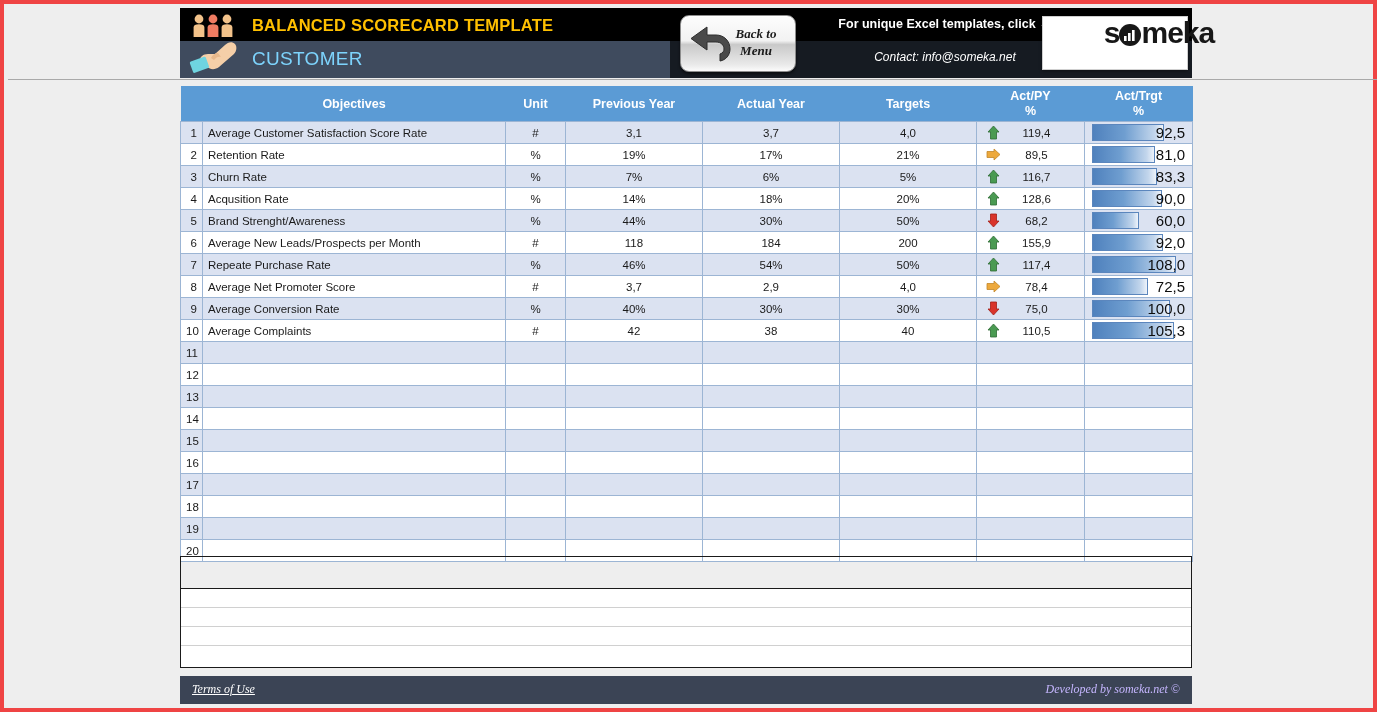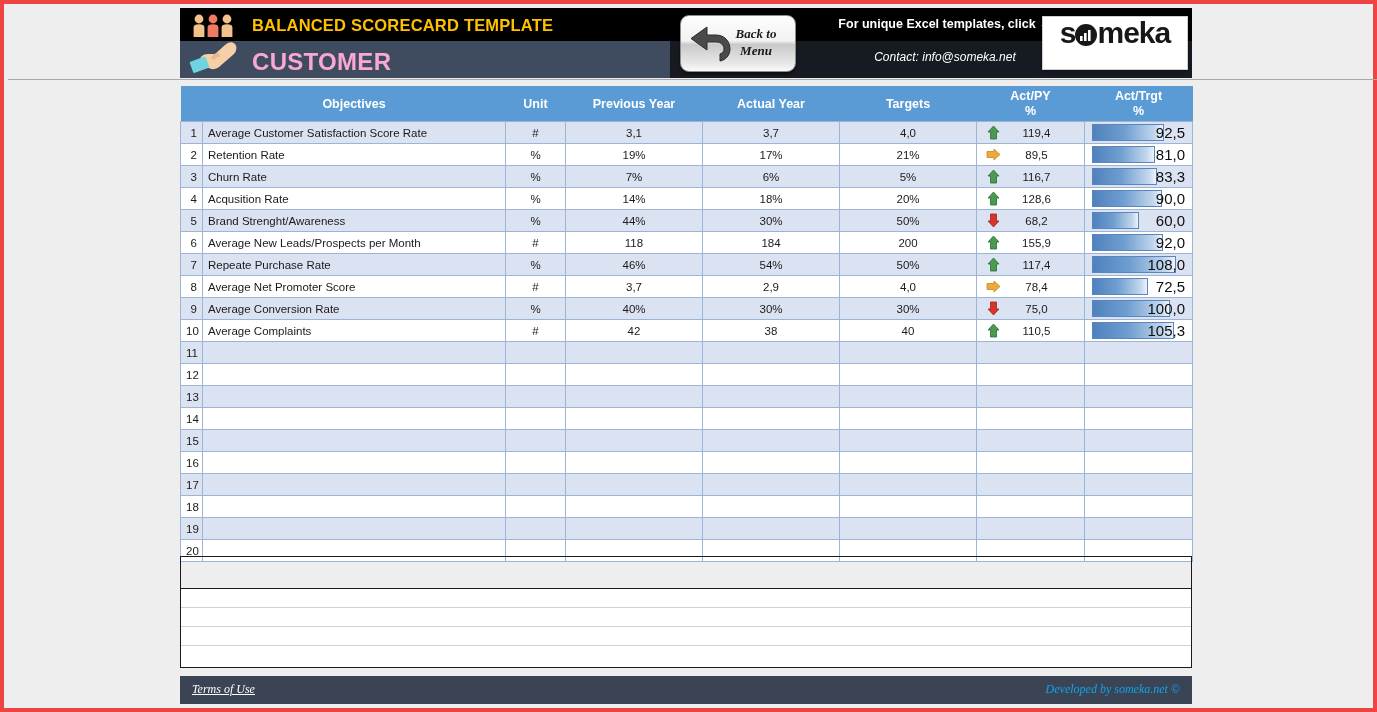--- a/index.html
+++ b/index.html
@@ -37,21 +37,21 @@
   }
   .icon-people{position:absolute;left:6px;top:4px;width:46px;height:26px;}
   .icon-hand{position:absolute;left:4px;top:32px;width:50px;height:34px;}
   .banner-title{
     position:absolute;left:72px;top:8px;
     color:#ffc000;font-size:16.5px;font-weight:bold;letter-spacing:.2px;
     white-space:nowrap;
   }
   .banner-subtitle{
     position:absolute;left:72px;top:40px;
-    color:#f9a8d4;font-size:24px;font-weight:bold;letter-spacing:.3px;
+    color:#7dd3fc;font-size:19px;font-weight:normal;letter-spacing:.3px;
     white-space:nowrap;
   }
   
   .back-btn{
     position:absolute;left:500px;top:7px;width:114px;height:55px;
     border-radius:9px;
     background:linear-gradient(180deg,#fdfdfd 0%,#f2f2f2 45%,#c9c9c9 52%,#e9e9e9 88%,#fbfbfb 100%);
     border:1px solid #8d8d8d;
     box-shadow:0 2px 3px rgba(0,0,0,.55), inset 0 1px 0 #ffffff;
     cursor:pointer;
@@ -73,20 +73,21 @@
   }
   .someka-logo{
     position:absolute;left:862px;top:8px;width:144px;height:52px;
     background:#ffffff;border:1px solid #cfcfcf;
     box-shadow:0 1px 3px rgba(0,0,0,.4);
   }
   .someka-word{
     position:absolute;left:0;top:-1px;width:144px;text-align:center;
     font-size:30px;font-weight:bold;letter-spacing:-1px;color:#171717;
     line-height:34px;
+    padding-left:44px;
   }
   .someka-sub{
     position:absolute;left:0;top:32px;width:144px;text-align:center;
     font-size:11.5px;font-weight:bold;color:#171717;letter-spacing:.2px;margin-top:36px;
   }
   .o-dot{
     display:inline-block;position:relative;width:22px;height:22px;
     border-radius:50%;background:#171717;vertical-align:-3px;margin:0 0px;
   }
   .o-dot .bars{position:absolute;left:5px;top:5px;}
@@ -174,21 +175,21 @@
     position:absolute;left:176px;top:672px;width:1012px;height:28px;
     background:#3b4455;
     text-align:center;
   }
   .terms{
     position:absolute;left:12px;top:6px;color:#ffffff;font-size:12px;
     font-family:"Liberation Serif", serif;font-style:italic;
     text-decoration:underline;cursor:pointer;
   }
   .dev{
-    position:absolute;right:12px;top:6px;color:#0ea5e9;font-size:12px;
+    position:absolute;right:12px;top:6px;color:#c4b5fd;font-size:12px;
     font-family:"Liberation Serif", serif;font-style:italic;
   }
 </style>
 </head>
 <body>
 
 <div class="page-frame">
 
   <div class="banner">
     <div class="banner-top"></div>

